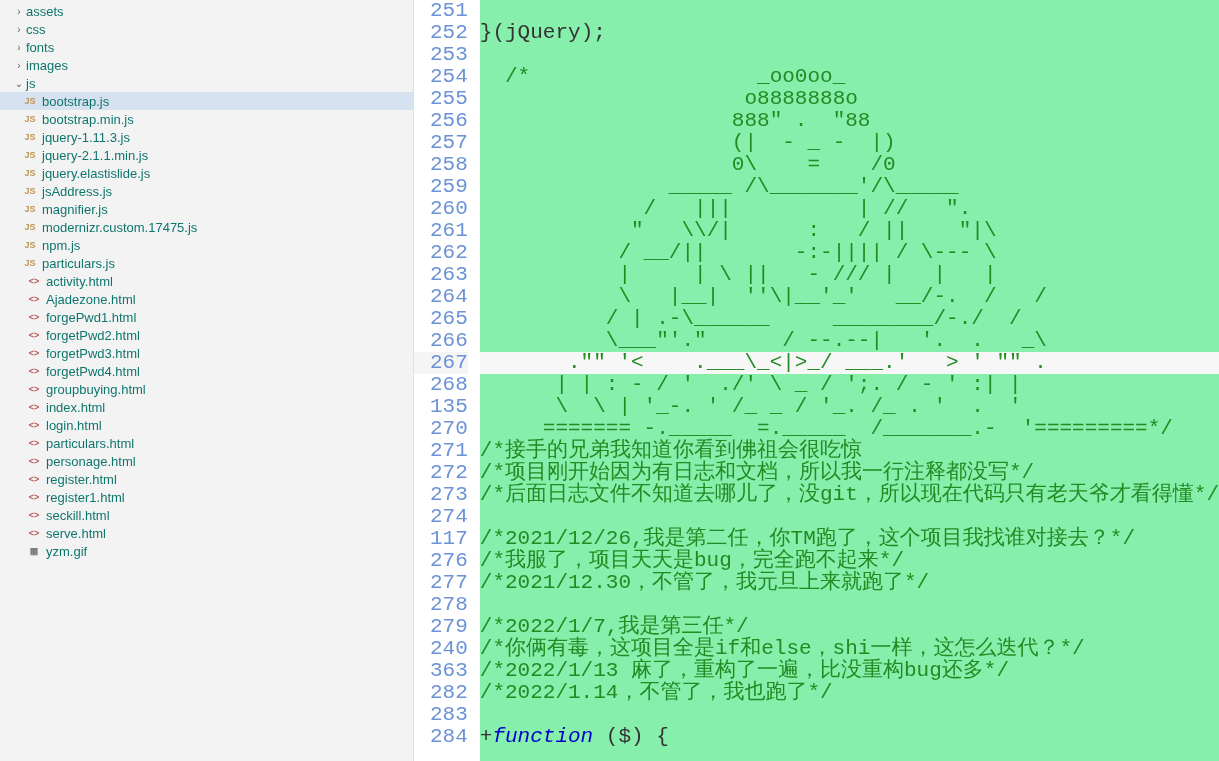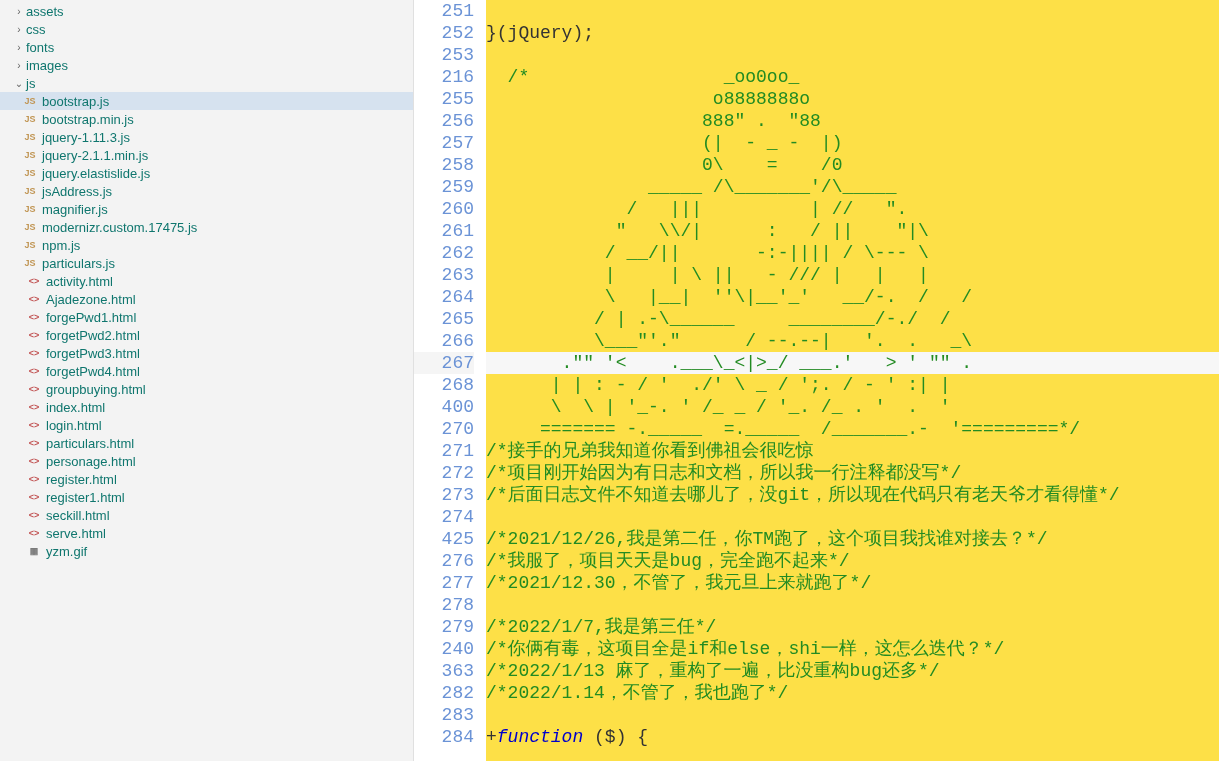--- a/index.html
+++ b/index.html
@@ -47,23 +47,23 @@
 .icon-js { color: #c09553; }
 .icon-html { color: #c05050; }
 .icon-img { color: #7a7a7a; }
 .tree-label { color: #0f766e; }
 .indent-1 { padding-left: 12px; }
 .indent-2 { padding-left: 8px; }
 
 .editor {
   flex: 1;
   display: flex;
-  background: #fde047;
+  background: #86efac;
   font-family: Consolas, "Courier New", monospace;
-  font-size: 18px;
+  font-size: 21px;
   overflow: hidden;
   justify-content: flex-end;
 }
 .gutter {
   width: 72px;
   text-align: right;
   color: #6b93d6;
   padding-right: 12px;
   background: #ffffff;
   user-select: none;
@@ -238,42 +238,42 @@
         <span class="file-icon icon-img">▦</span>
         <span class="tree-label">yzm.gif</span>
       </div>
     </div>
 
   <div class="editor">
     <div class="gutter" id="gutter">
         <div class="gutter-line">251</div>
         <div class="gutter-line">252</div>
         <div class="gutter-line">253</div>
-        <div class="gutter-line">216</div>
+        <div class="gutter-line">254</div>
         <div class="gutter-line">255</div>
         <div class="gutter-line">256</div>
         <div class="gutter-line">257</div>
         <div class="gutter-line">258</div>
         <div class="gutter-line">259</div>
         <div class="gutter-line">260</div>
         <div class="gutter-line">261</div>
         <div class="gutter-line">262</div>
         <div class="gutter-line">263</div>
         <div class="gutter-line">264</div>
         <div class="gutter-line">265</div>
         <div class="gutter-line">266</div>
         <div class="gutter-line current">267</div>
         <div class="gutter-line">268</div>
-        <div class="gutter-line">400</div>
+        <div class="gutter-line">135</div>
         <div class="gutter-line">270</div>
         <div class="gutter-line">271</div>
         <div class="gutter-line">272</div>
         <div class="gutter-line">273</div>
         <div class="gutter-line">274</div>
-        <div class="gutter-line">425</div>
+        <div class="gutter-line">117</div>
         <div class="gutter-line">276</div>
         <div class="gutter-line">277</div>
         <div class="gutter-line">278</div>
         <div class="gutter-line">279</div>
         <div class="gutter-line">240</div>
         <div class="gutter-line">363</div>
         <div class="gutter-line">282</div>
         <div class="gutter-line">283</div>
         <div class="gutter-line">284</div>
       </div>

